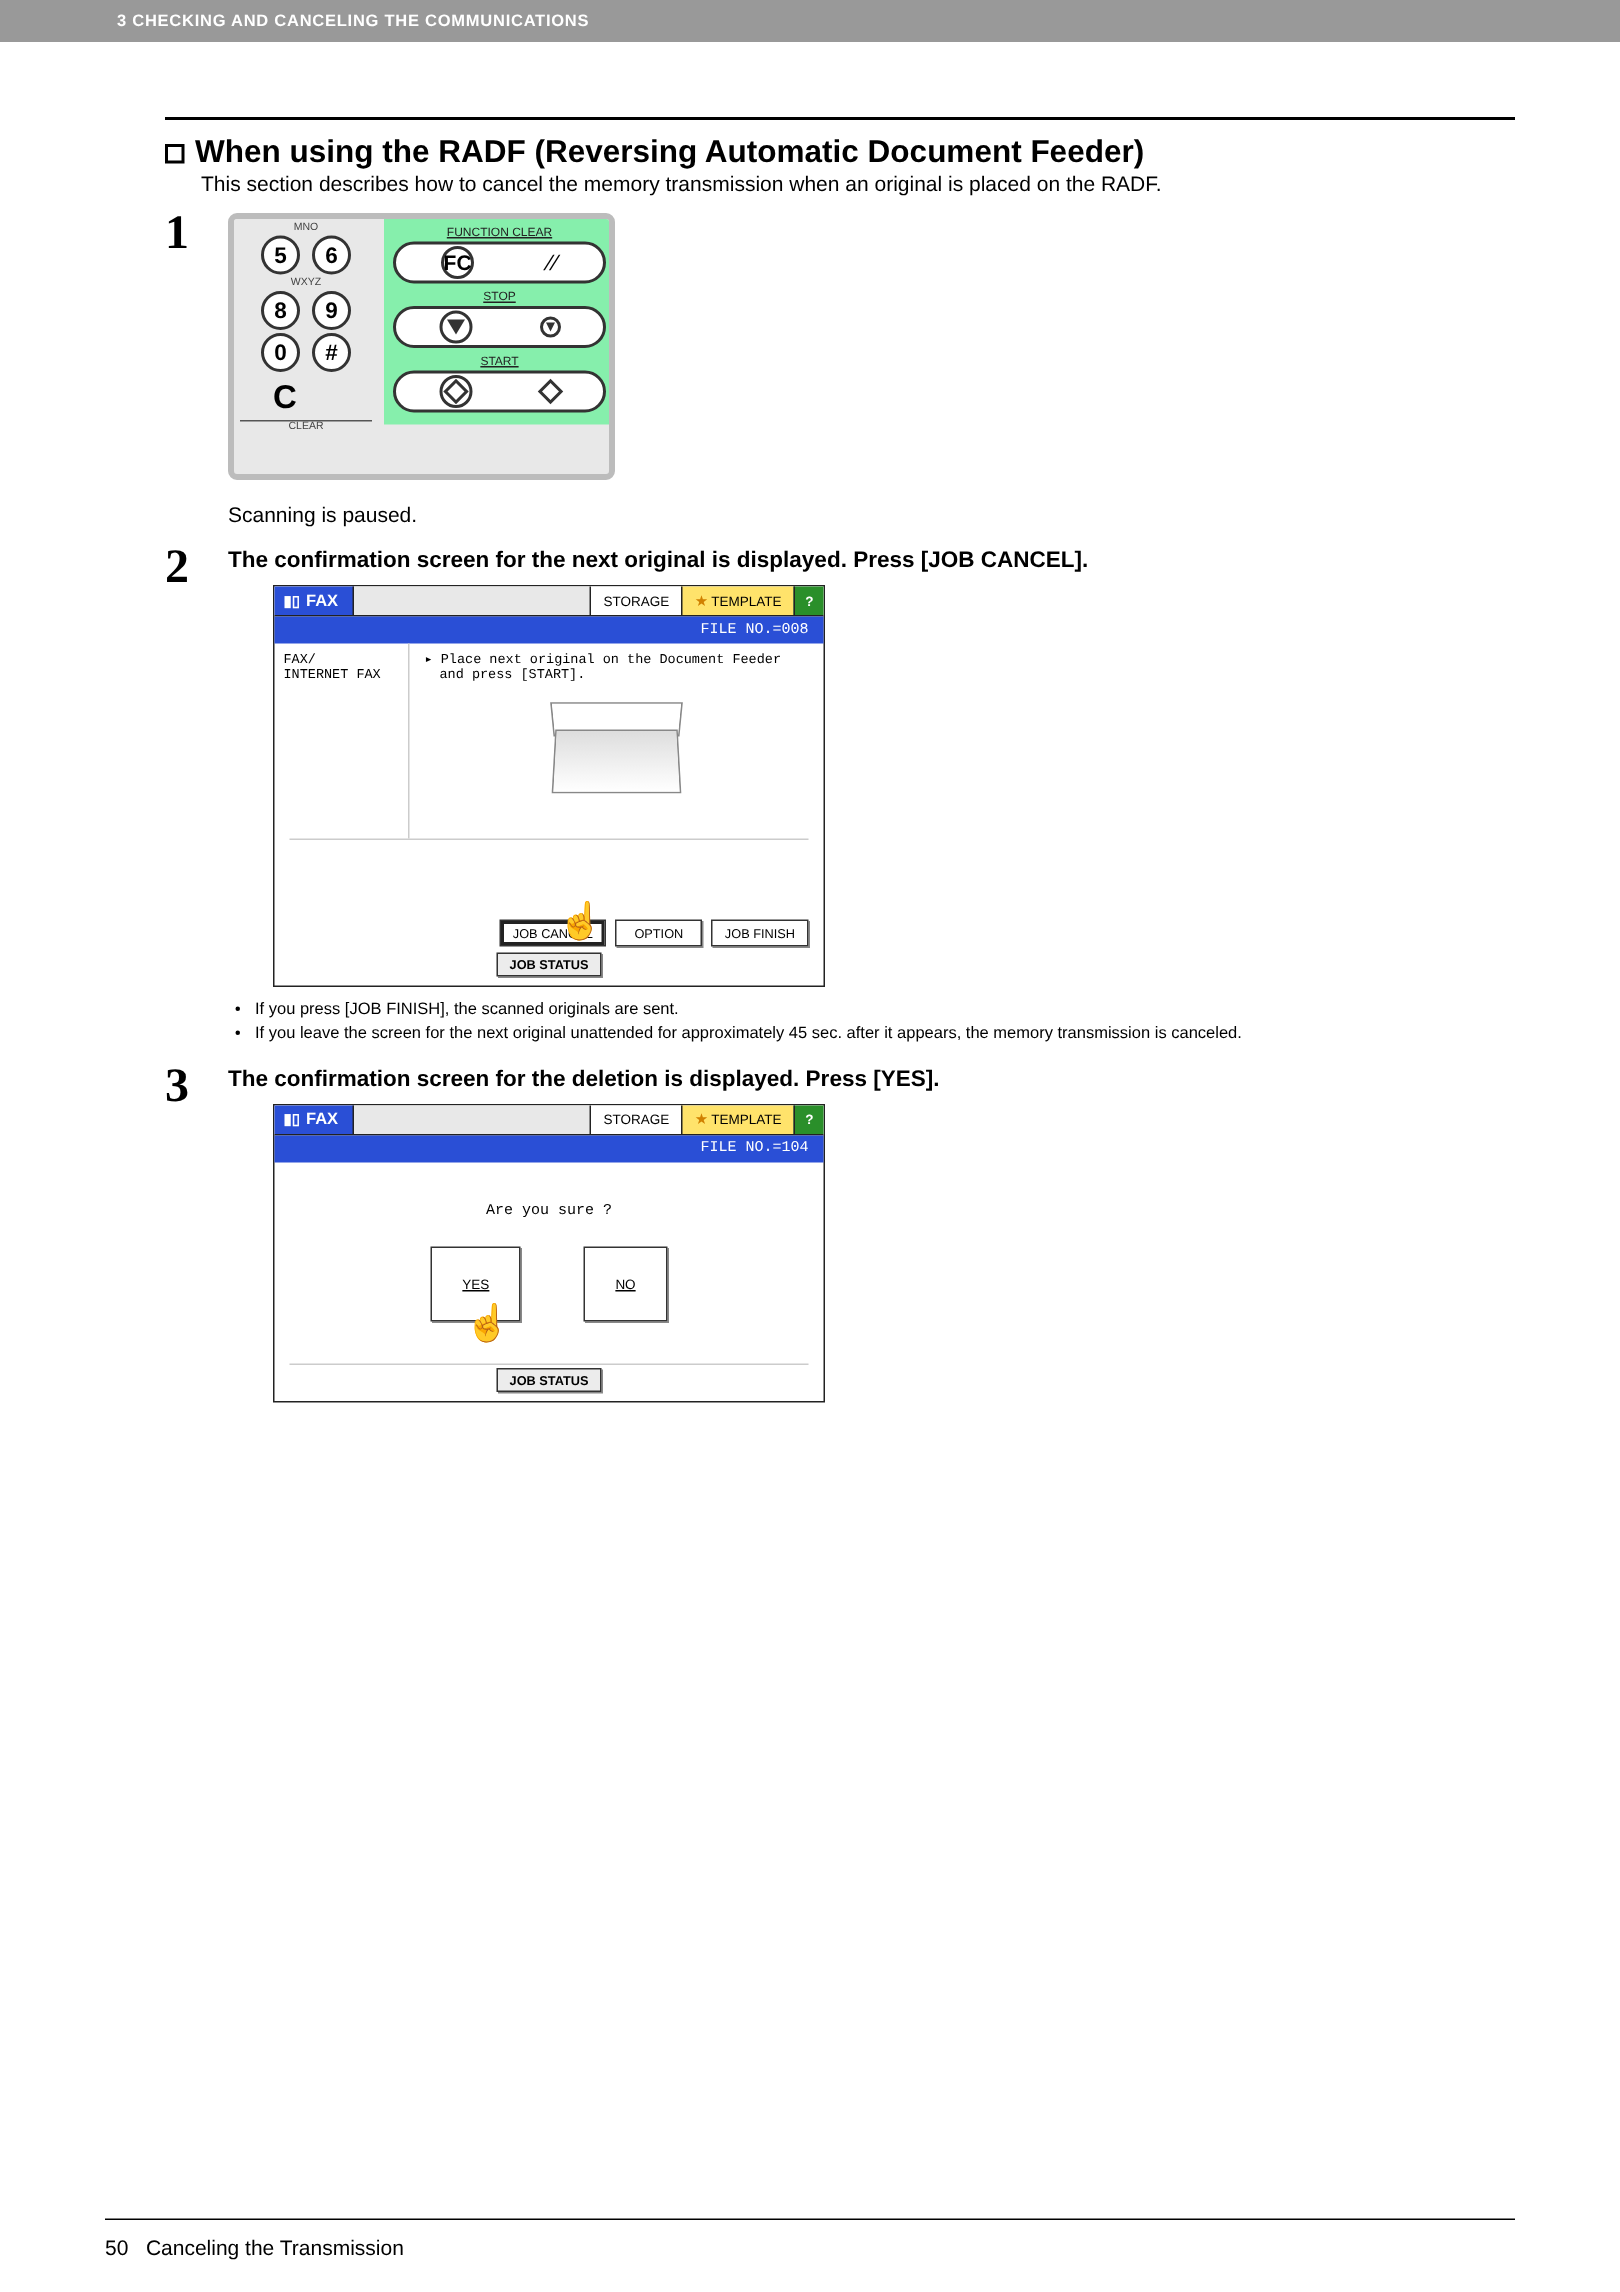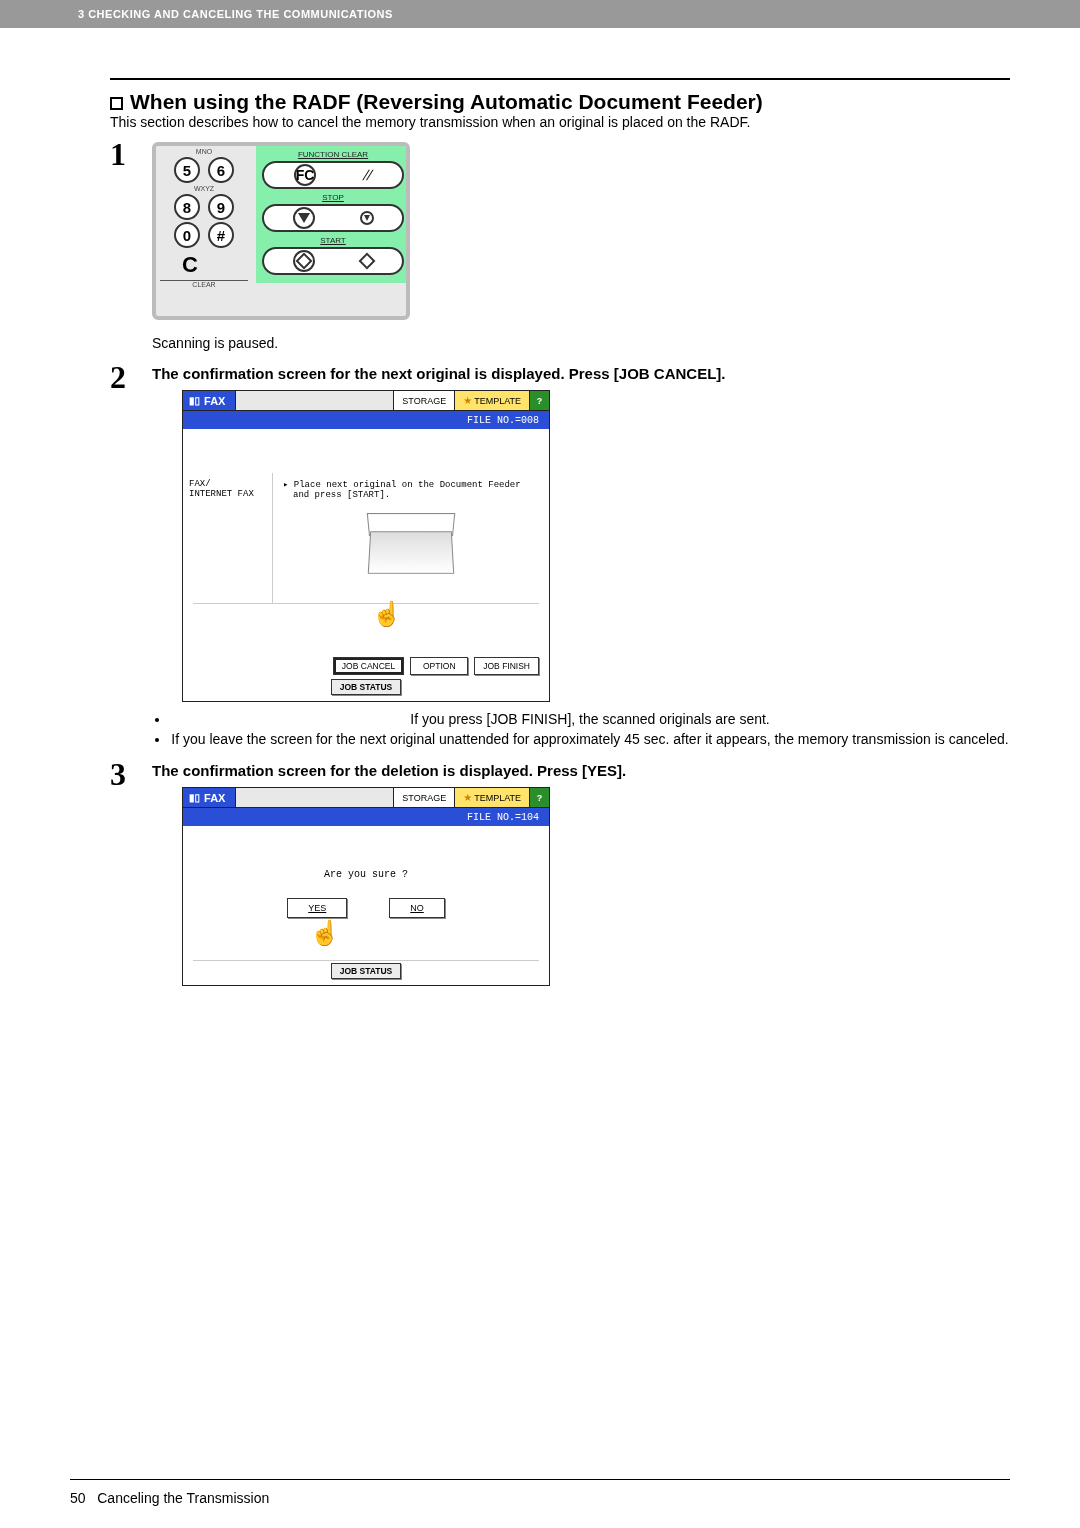--- a/index.html
+++ b/index.html
@@ -36,20 +36,21 @@
     display: inline-block;
     width: 13px;
     height: 13px;
     border: 2px solid #000;
     margin-right: 7px;
     vertical-align: -1px;
   }
   .intro {
     font-size: 14px;
     margin-bottom: 12px;
+    margin-left: 24px;
   }
   .step {
     position: relative;
     padding-left: 42px;
     margin-bottom: 14px;
   }
   .step-num {
     position: absolute;
     left: 0;
     top: -6px;
@@ -155,21 +156,20 @@
   .lcd-blue-band {
     background: #2a4fd6; color: #fff;
     height: 18px;
     display: flex; align-items: center; justify-content: flex-end;
     padding-right: 10px;
     font-size: 10px; font-family: 'Courier New', monospace;
   }
   .lcd-body {
     display: flex;
     min-height: 130px;
-    margin-top: 44px;
   }
   .lcd-side {
     width: 90px;
     border-right: 1px solid #ccc;
     padding: 6px 6px;
     font-size: 9px;
     font-family: 'Courier New', monospace;
   }
   .lcd-main {
     flex: 1;
@@ -227,34 +227,34 @@
     background: #ececec;
     font-size: 8.5px;
     padding: 2px 8px;
     box-shadow: 1px 1px 0 #888;
   }
   .hand {
     position: absolute;
     font-size: 24px;
   }
   .bullets { margin: 6px 0 14px 18px; }
-  .bullets li { list-style: disc; font-size: 14px; margin-bottom: 2px; line-height: 1.3; text-align: center; }
+  .bullets li { list-style: disc; font-size: 11px; margin-bottom: 2px; line-height: 1.3; }
 
   .lcd-body2 {
     min-height: 134px;
     display: flex; flex-direction: column; align-items: center; justify-content: center;
   }
   .sure-txt {
     font-size: 10px; font-family: 'Courier New', monospace;
     margin-bottom: 18px;
   }
   .yn-row { display: flex; gap: 42px; }
   .yn-btn {
     border: 1px solid #333; background: #fff;
-    font-size: 9px; padding: 4px 20px;
+    font-size: 9px; padding: 19px 20px;
     box-shadow: 1px 1px 0 #888;
     text-decoration: underline;
   }
   .footer-hr {
     position: absolute;
     left: 70px; right: 70px; bottom: 48px;
     border: none; border-top: 1px solid #000;
   }
   .footer-text {
     position: absolute;

